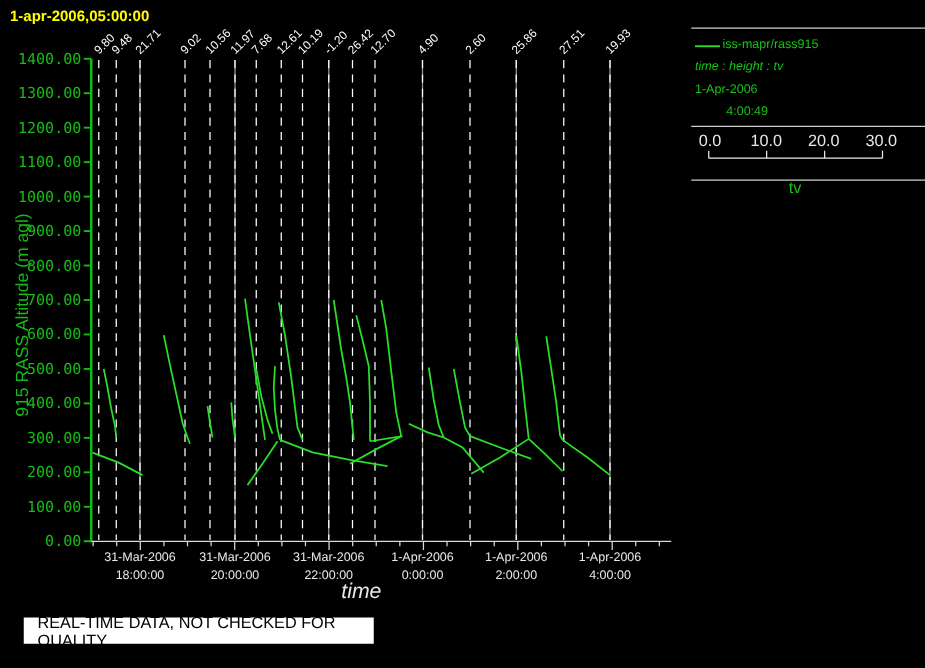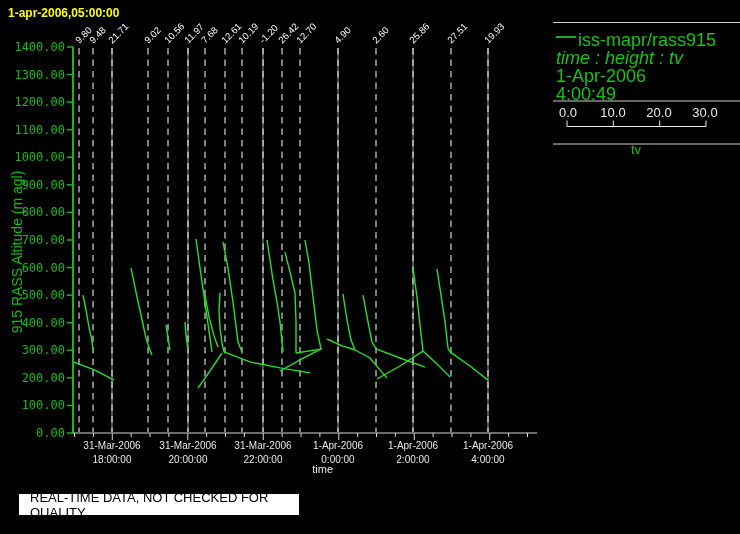--- a/index.html
+++ b/index.html
@@ -3,30 +3,30 @@
 <meta charset="utf-8">
 <style>
   html,body{margin:0;padding:0;background:#000;}
   #screen{position:relative;width:740px;height:534px;background:#000;overflow:hidden;
           font-family:"Liberation Sans",sans-serif;}
   #plot-svg{position:absolute;left:0;top:0;}
   .titlebar{position:absolute;left:8px;top:6px;display:flex;gap:10px;
             font-size:12px;font-weight:bold;letter-spacing:0px;}
   .t-yellow{color:#ffff00;}
   .t-white{color:#ffffff;}
-  .leg{position:absolute;color:#17c317;font-size:18px;white-space:nowrap;}
+  .leg{position:absolute;color:#17c317;font-size:10px;white-space:nowrap;}
   .leg-series{left:578px;top:30px;}
   .leg-fields{left:556px;top:48px;font-style:italic;}
   .leg-date{left:556px;top:66px;}
-  .leg-time{left:556px;top:84px;}
+  .leg-time{left:581px;top:84px;}
   .scale-tick{position:absolute;top:105px;color:#e8e8e8;font-size:13px;transform:translateX(-50%);text-align:right;}
   .scale-label{position:absolute;left:636px;top:142px;color:#17c317;font-size:13px;transform:translateX(-50%);}
   .ylab{position:absolute;left:-103px;top:244px;width:240px;text-align:center;color:#15bb15;
         font-size:14px;transform:rotate(-90deg);}
-  .xlab{position:absolute;left:273px;top:463px;width:60px;text-align:right;color:#e8e8e8;font-size:11px;}
+  .xlab{position:absolute;left:273px;top:463px;width:60px;text-align:left;color:#e8e8e8;font-size:17px;font-style:italic;}
   .banner{position:absolute;left:19px;top:494px;width:280px;height:21px;background:#ffffff;
           color:#000;font-size:13px;display:flex;align-items:center;padding-left:11px;box-sizing:border-box;}
 </style>
 </head>
 <body>
 
 <div id="screen">
   <svg id="plot-svg" width="740" height="534">
       <line x1="112" y1="48" x2="112" y2="432" stroke="#9a9a9a" stroke-width="1"></line>
       <line x1="188" y1="48" x2="188" y2="432" stroke="#9a9a9a" stroke-width="1"></line>

